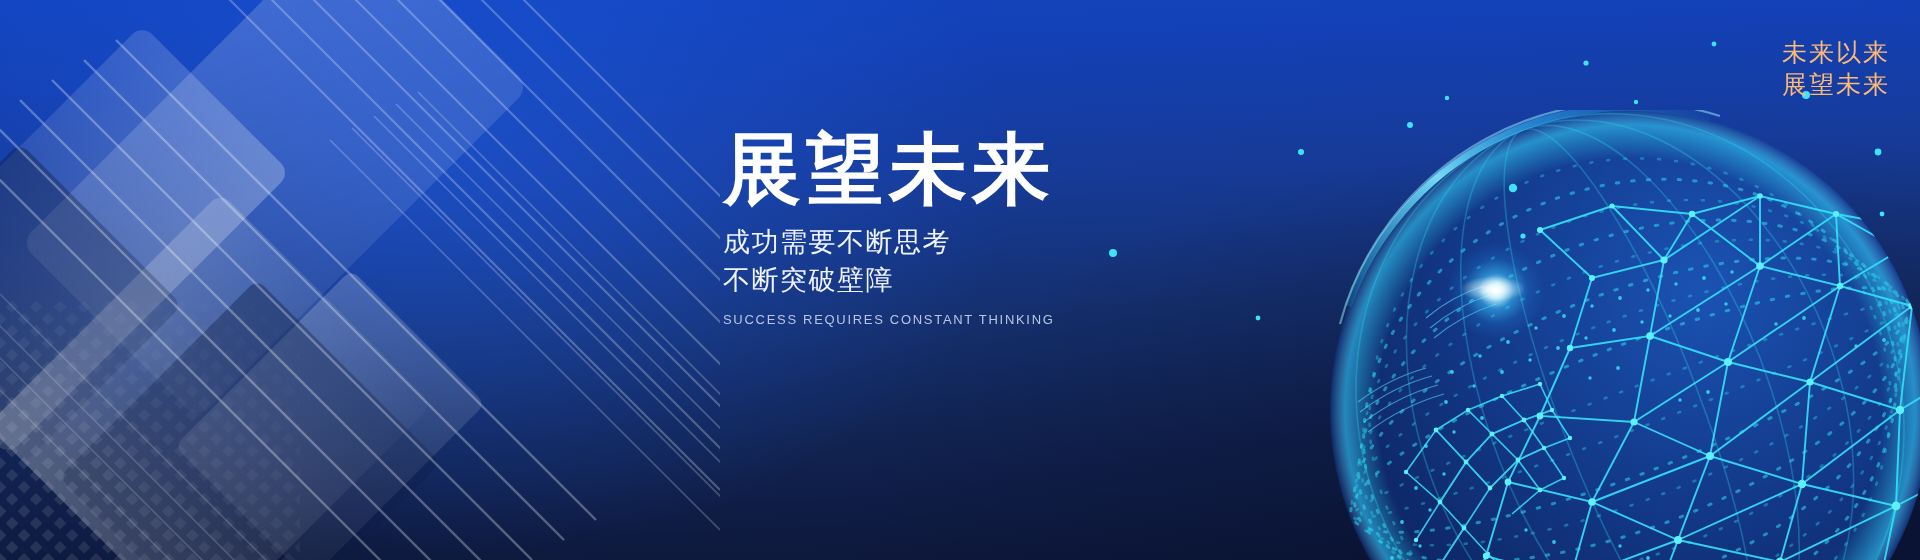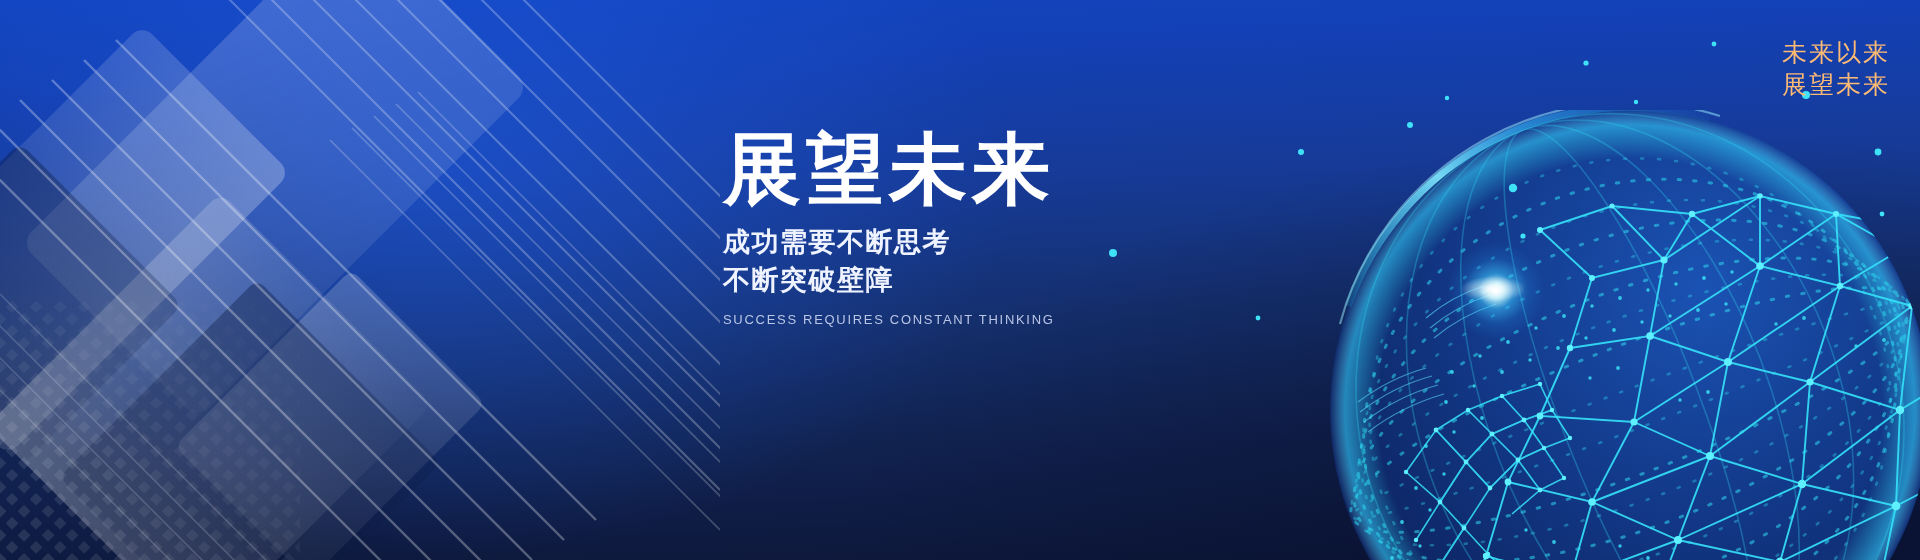--- a/index.html
+++ b/index.html
@@ -50,21 +50,21 @@
   .copy { position:absolute; left:723px; top:128px; width:640px; }
   .headline-cn {
     font-size:78px; font-weight:bold; color:#fff; letter-spacing:5px;
     line-height:1.06; white-space:nowrap;
   }
   .headline-en {
     margin-top:8px; font-size:43px; font-weight:300; color:#f2f6ff;
     letter-spacing:1.2px; white-space:nowrap;
   }
   .sub-cn {
-    margin-top:12px; font-size:27px; font-weight:700; color:#eef3ff;
+    margin-top:12px; font-size:27px; font-weight:400; color:#eef3ff;
     letter-spacing:1.5px; line-height:1.42;
   }
   .sub-en {
     margin-top:10px; font-size:13px; font-weight:400; color:#b9c6e6;
     letter-spacing:1.7px; line-height:1.75;
   }
   .corner {
     position:absolute; right:30px; top:12px; text-align:right;
     font-size:25px; font-weight:500; color:#fdba74; letter-spacing:2px; line-height:1.28;margin-top:24px;
   }

